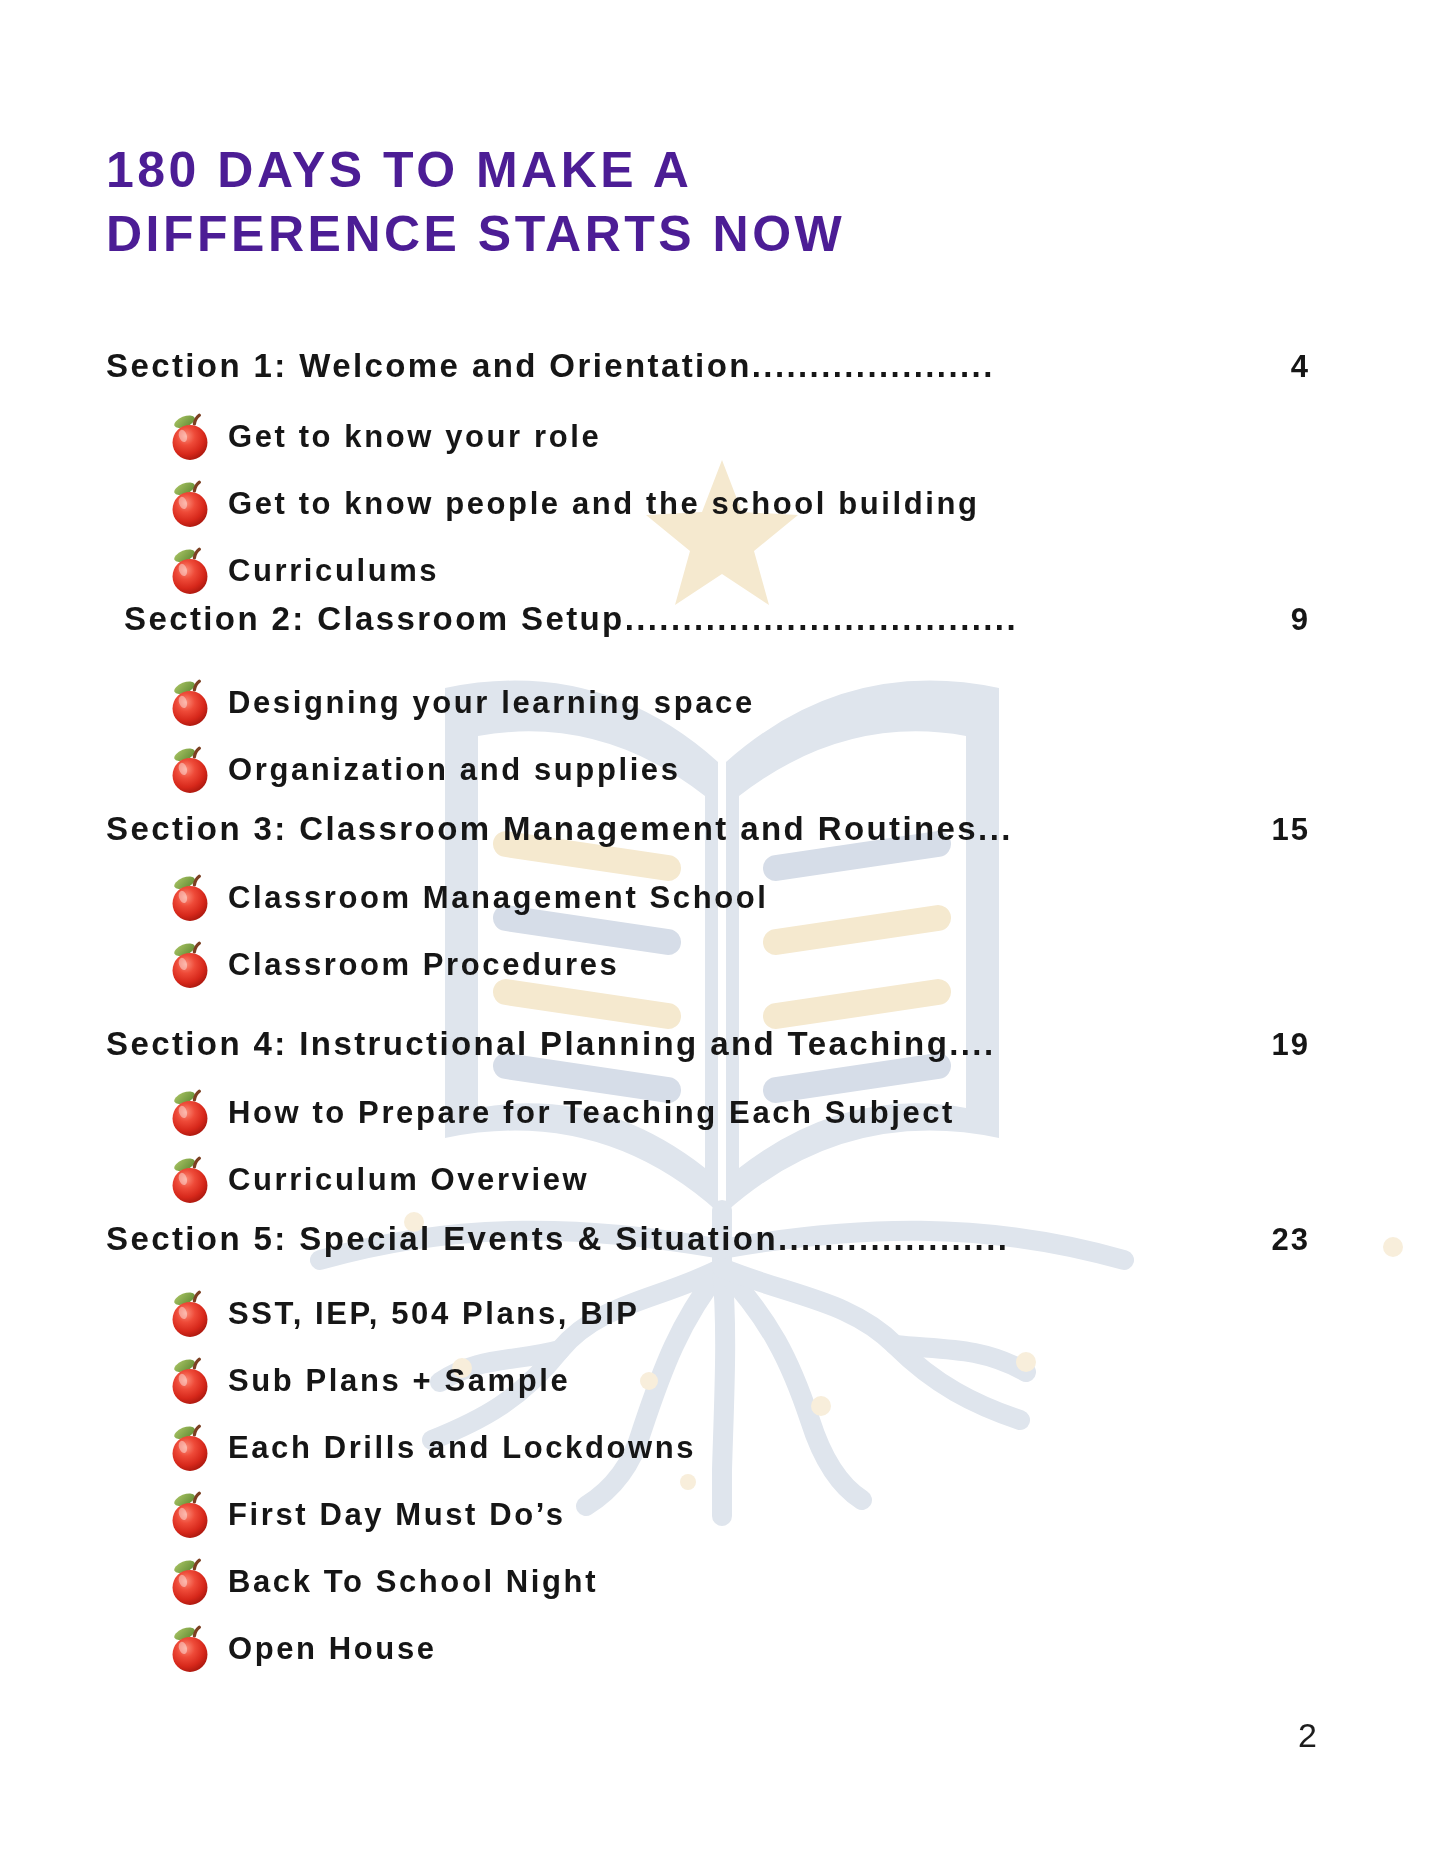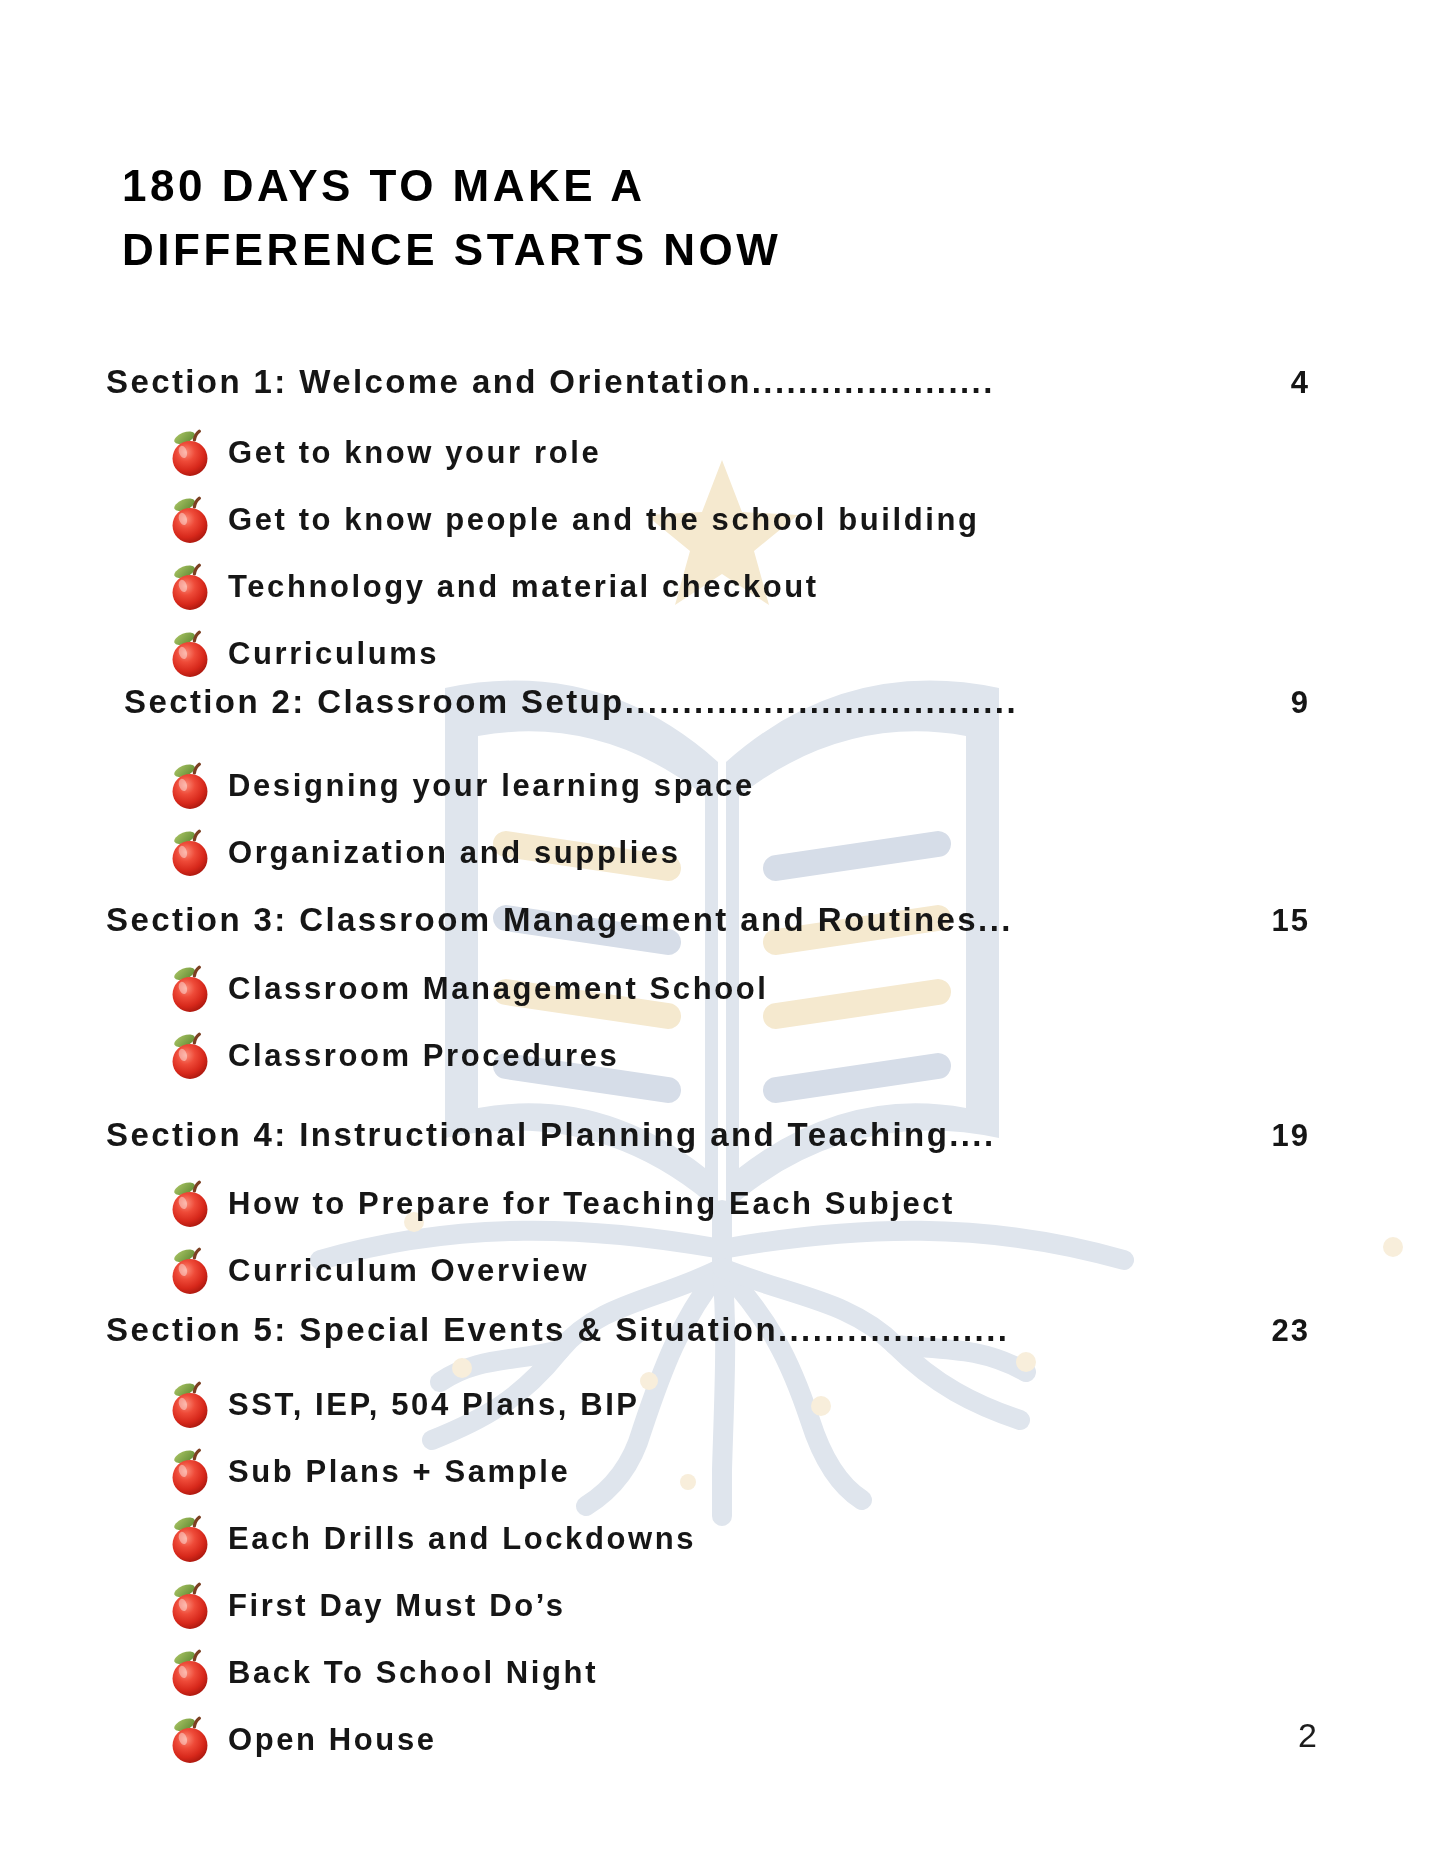--- a/index.html
+++ b/index.html
@@ -12,23 +12,23 @@
   .watermark{
     position:absolute;inset:0;width:1445px;height:1871px;
     pointer-events:none;
   }
   .content{
     position:relative;
     padding:138px 135px 0 106px; 
     width:1204px;
   }
   .page-title{
-    margin:16px;
-    font-size:44px;line-height:64px;font-weight:bold;
-    letter-spacing:3.5px;color:#000000;
+    margin:0;
+    font-size:50px;line-height:64px;font-weight:bold;
+    letter-spacing:3.5px;color:#4c1d95;
   }
   .toc{margin-top:78px;}
   .section-row{
     display:flex;justify-content:space-between;align-items:baseline;
     line-height:44px;
   }
   .section-heading{
     font-size:33px;font-weight:bold;letter-spacing:2.4px;
     white-space:nowrap;overflow:hidden;max-width:1040px;
   }
@@ -42,21 +42,21 @@
     height:67px;padding-left:62px;
     font-size:31px;font-weight:bold;letter-spacing:2.6px;
     white-space:nowrap;
   }
   .apple{width:44px;height:48px;flex:0 0 44px;margin-right:16px;display:inline-block;}
   .apple svg{width:44px;height:48px;display:block;}
   
   .items-s1{margin-top:14px;}
   .sec-2{margin-top:-7px;margin-left:18px;}
   .items-s2{margin-top:27px;}
-  .sec-3{margin-top:12px;}
+  .sec-3{margin-top:4px;}
   .items-s3{margin-top:12px;}
   .sec-4{margin-top:24px;}
   .items-s4{margin-top:12px;}
   .sec-5{margin-top:4px;}
   .items-s5{margin-top:18px;}
   .page-footer{
     position:absolute;top:1716px;right:128px;
     font-size:34px;font-weight:normal;letter-spacing:0;color:#1d1d1d;
   }
 </style>
@@ -161,28 +161,20 @@
             </svg>
           </span>
         <span>Get to know people and the school building</span>
       </li>
       <li class="item-row">
         <span class="apple">
             <svg viewBox="0 0 40 44">
               <use href="#apple-shape"></use>
             </svg>
           </span>
-        <span>Technology and material checkout</span>
-      </li>
-      <li class="item-row">
-        <span class="apple">
-            <svg viewBox="0 0 40 44">
-              <use href="#apple-shape"></use>
-            </svg>
-          </span>
         <span>Curriculums</span>
       </li>
     </ul>
 
     <div class="section-row sec-2">
       <span class="section-heading">Section 2: Classroom Setup..................................</span>
       <span class="section-page">9</span>
     </div>
     <ul class="items items-s2">
       <li class="item-row">

